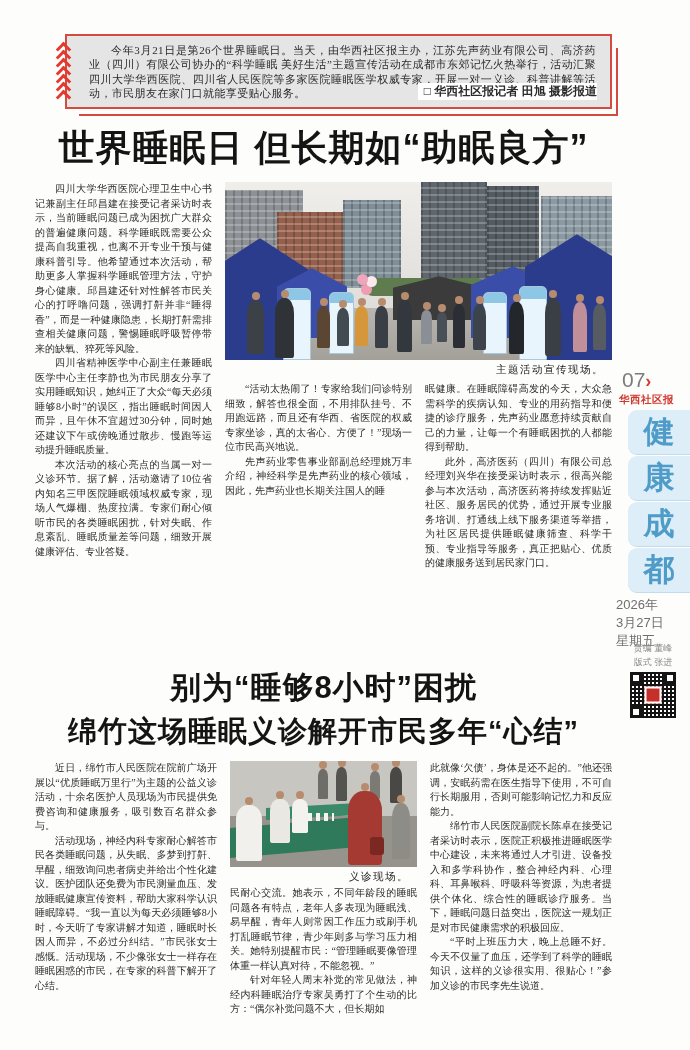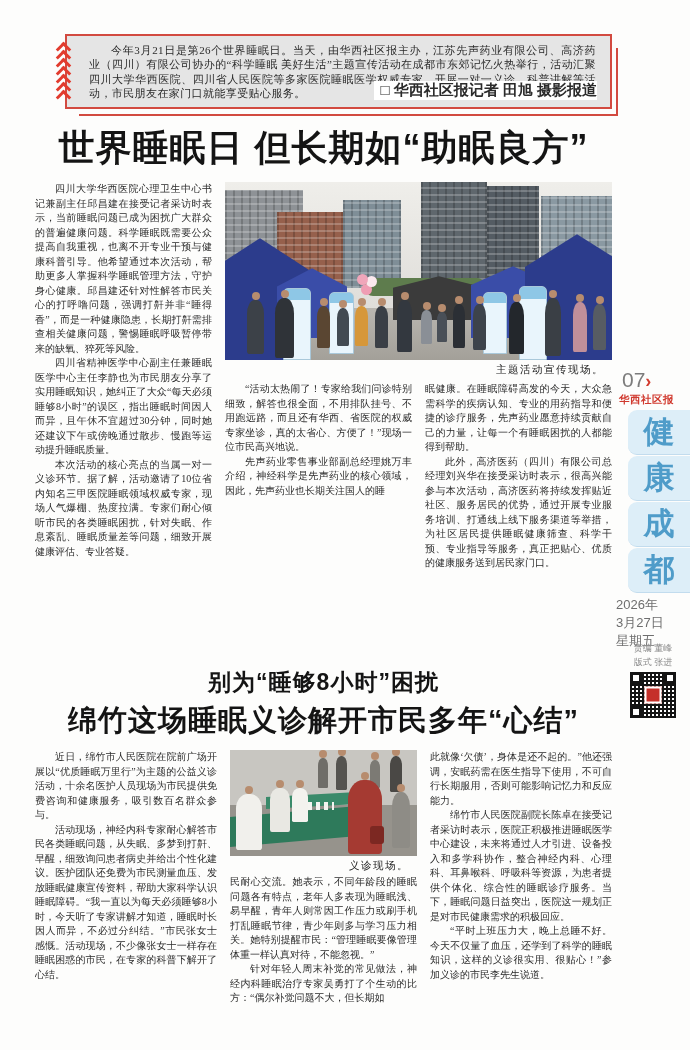--- a/index.html
+++ b/index.html
@@ -11,28 +11,28 @@
   .intro-box{position:relative;margin-left:30px;border:2px solid #d24a40;
              padding:7px 14px 7px 22px;box-sizing:border-box;background:#e5e5e5;}
   .intro-box::after{content:"";position:absolute;left:12px;top:12px;right:-8px;bottom:-9px;
              border-right:2px solid #d24a40;border-bottom:2px solid #d24a40;pointer-events:none;}
   .chevrons{position:absolute;left:-9px;top:50%;transform:translateY(-50%);
             display:flex;flex-direction:column;align-items:center;}
   .chevrons i{display:block;width:8px;height:8px;border-left:3px solid #e23b2e;
             border-top:3px solid #e23b2e;transform:rotate(45deg);margin-bottom:-3px;}
   .intro-text{margin:0;font-size:11px;line-height:1.3;text-align:justify;text-indent:2em;letter-spacing:.4px;}
   .intro-credit{position:absolute;right:13px;bottom:7px;font-family:"Liberation Sans","DejaVu Sans",sans-serif;
-            font-weight:bold;font-size:15px;background:#fff;padding-left:6px;}
+            font-weight:bold;font-size:12px;background:#fff;padding-left:6px;}
 
   
   .headline1{margin:15px 0 9px;font-family:"Liberation Sans","DejaVu Sans",sans-serif;
              font-size:36px;font-weight:900;text-align:center;letter-spacing:1px;color:#141414;white-space:nowrap;}
   .h2wrap{margin:13px 0 9px;text-align:center;font-family:"Liberation Sans","DejaVu Sans",sans-serif;
           font-weight:900;color:#141414;}
-  .h2a{font-size:23px;letter-spacing:1px;}
+  .h2a{font-size:31px;letter-spacing:1px;}
   .h2b{font-size:29px;letter-spacing:1px;margin-top:3px;}
 
   
   .article{display:flex;gap:13px;}
   .col{width:187px;box-sizing:border-box;}
   .article p{margin:0;font-size:10px;line-height:1.45;text-align:justify;text-indent:2em;}
   .article p.cont{text-indent:0;}
   .art1{height:472px;overflow:hidden;}
   .right2{width:387px;display:flex;flex-direction:column;}
   .tworow{display:flex;gap:13px;margin-top:3px;}

